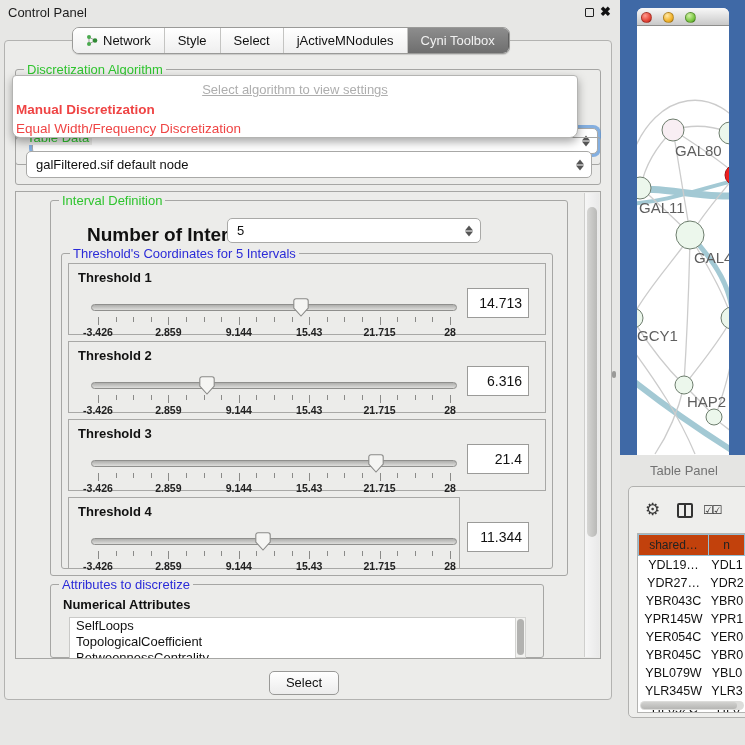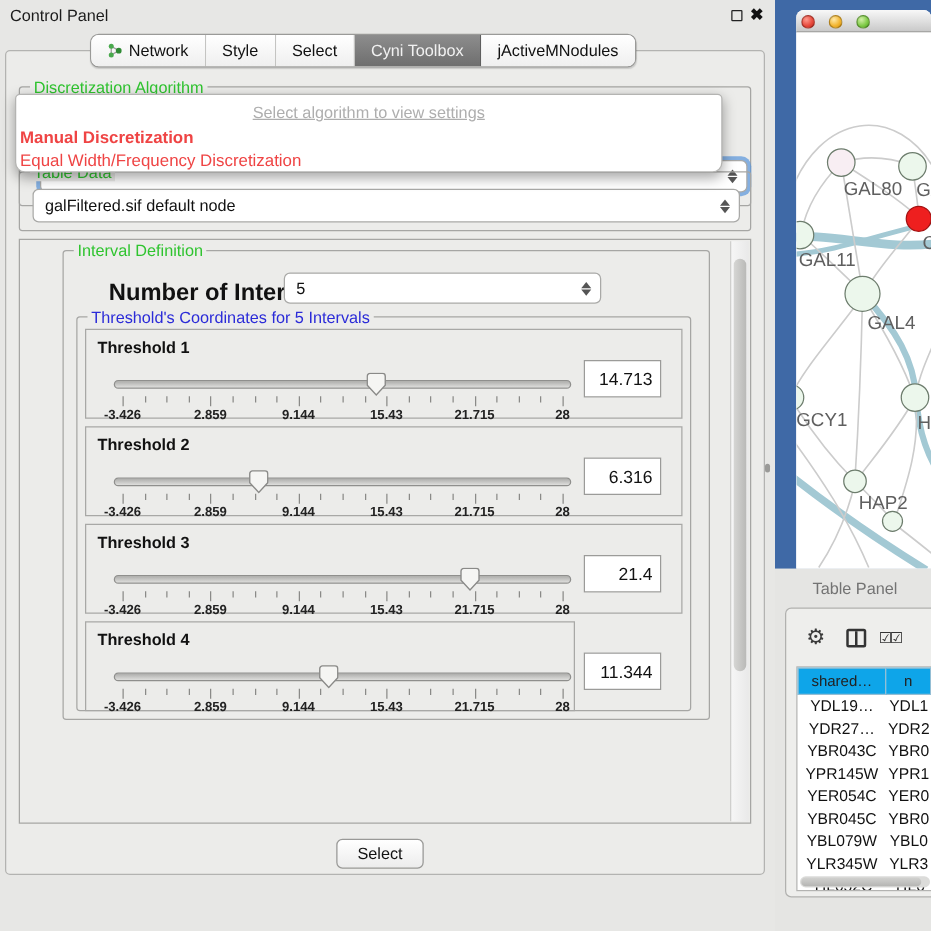--- a/index.html
+++ b/index.html
@@ -63,38 +63,38 @@
   #attr-label { position:absolute; left:12px; top:12px; font-size:13px; font-weight:bold; color:#111; }
   #attr-list { position:absolute; left:18px; top:32px; width:446px; height:41px; background:#fff; border-top:1px solid #c9c9c7; border-left:1px solid #c9c9c7; overflow:hidden; }
   #attr-list .item { font-size:13px; color:#111; height:16px; line-height:16px; padding-left:6px; white-space:nowrap; }
   #attr-scroll { position:absolute; left:464px; top:32px; width:11px; height:41px; background:#f2f2f0; border:1px solid #d4d4d2; }
   #attr-scroll .thumb { position:absolute; left:1px; top:1px; width:7px; height:36px; border-radius:4px; background:#b2b2b0; }
 
   .apply-btn { position:absolute; left:264px; top:630px; width:70px; height:24px; background:linear-gradient(#ffffff,#ececec); border:1px solid #999997; border-radius:5px; font-size:13px; color:#111; text-align:center; line-height:22px; }
 
   
   #desktop-blue { position:absolute; left:620px; top:0; width:125px; height:455px; background:#3f69a6; }
-  #net-window { position:absolute; left:17px; top:8px; width:108px; height:447px; border-radius:6px 6px 0 0; overflow:hidden; background:#fff; }
+  #net-window { position:absolute; left:17px; top:8px; width:92px; height:447px; border-radius:6px 6px 0 0; overflow:hidden; background:#fff; }
   #net-titlebar { position:absolute; left:0; top:0; width:108px; height:18px; background:linear-gradient(#f8f8f8,#c9c9c9); border-bottom:1px solid #8e8e8c; }
   .tl { position:absolute; top:3.5px; width:11px; height:11px; border-radius:50%; border:1px solid rgba(0,0,0,.25); }
   .tl.red { left:4px;  background:radial-gradient(circle at 35% 30%, #ff9a8e, #e6473a 60%, #ba2b20); }
   .tl.yel { left:26px; background:radial-gradient(circle at 35% 30%, #ffe9a8, #f2b32c 60%, #cf8f13); }
   .tl.grn { left:48px; background:radial-gradient(circle at 35% 30%, #d3f0a8, #7cc944 60%, #4f9a22); }
   #net-canvas { position:absolute; left:0; top:18px; width:108px; height:429px; background:#fff; overflow:hidden; }
 
   #right-lower { position:absolute; left:620px; top:455px; width:125px; height:290px; background:#e5e5e3; }
   #tp-title { position:absolute; left:30px; top:8px; font-size:13px; color:#737373; }
   #tp-box { position:absolute; left:8px; top:31px; width:130px; height:232px; background:#eeeeec; border:1px solid #b1b1af; border-radius:5px; }
   .gear { position:absolute; left:16px; top:12px; font-size:17px; color:#3a3a3a; }
   .colicon { position:absolute; left:48px; top:16px; width:16px; height:15px; border:2px solid #333; border-radius:2px; }
   .colicon::after { content:""; position:absolute; left:5px; top:0; width:2px; height:11px; background:#333; }
   .checks { position:absolute; left:74px; top:16px; font-size:12px; color:#333; letter-spacing:-2px; }
   #tp-table { position:absolute; left:8px; top:46px; width:109px; height:180px; background:#fff; border:1px solid #b3b3b1; overflow:hidden; }
   .hrow { display:flex; height:22px; }
-  .hcell { background:#0ea5e9; border:1px solid #94bed4; font-size:12px; color:#222; display:flex; align-items:center; justify-content:center; white-space:nowrap; overflow:hidden; }
+  .hcell { background:#c2410c; border:1px solid #94bed4; font-size:12px; color:#222; display:flex; align-items:center; justify-content:center; white-space:nowrap; overflow:hidden; }
   .hcell.c1 { width:71px; } .hcell.c2 { flex:1; border-left:none; }
   .drow { display:flex; height:18px; }
   .dcell { font-size:12.5px; color:#111; display:flex; align-items:center; justify-content:center; white-space:nowrap; overflow:hidden; }
   .dcell.c1 { width:71px; } .dcell.c2 { flex:1; }
   #tp-hscroll { position:absolute; left:2px; bottom:2px; width:104px; height:9px; border-radius:5px; background:#dcdcda; }
   #tp-hscroll .thumb { position:absolute; left:1px; top:1px; width:96px; height:7px; border-radius:4px; background:linear-gradient(#d2d2d0,#b5b5b3); }
 
   .grip { position:absolute; left:612px; top:371px; width:4px; height:7px; background:#9a9a98; border-radius:2px; }
 
   .boldlabel { position:absolute; font-size:19px; font-weight:bold; color:#111; white-space:nowrap; }
@@ -314,20 +314,32 @@
                     <div class="ticklabel" style="left: 80%;">21.715</div>
                     <div class="ticklabel" style="left: 100%;">28</div>
                   </div>
     </div>
     <div class="valuebox">11.344</div>
   </div>
             </div>
         </div>
       </div>
 
+      <div class="group" style="left:34px; top:392px; width:494px; height:74px;">
+        <span class="legend blue">Attributes to discretize</span>
+        <span id="attr-label">Numerical Attributes</span>
+        <div id="attr-list">
+            <div class="item">SelfLoops</div>
+            <div class="item">TopologicalCoefficient</div>
+            <div class="item">BetweennessCentrality</div>
+          </div>
+        <div id="attr-scroll">
+          <div class="thumb"></div>
+        </div>
+      </div>
     </div>
 
     <div class="apply-btn">Select</div>
   </div>
 
   <div id="top-tabs" class="seg">
       <div class="tab">
         <svg width="12" height="13" viewBox="0 0 12 13">
           <line x1="3" y1="3" x2="9" y2="6.5" stroke="#9b9b99" stroke-width="1"></line>
           <line x1="3" y1="10" x2="9" y2="6.5" stroke="#9b9b99" stroke-width="1"></line>
@@ -337,25 +349,25 @@
           <circle cx="9" cy="6.5" r="2.3" fill="#2f8a34"></circle>
         </svg>
         <span>Network</span>
       </div>
       <div class="tab">
         <span>Style</span>
       </div>
       <div class="tab">
         <span>Select</span>
       </div>
+      <div class="tab">
+        <span>jActiveMNodules</span>
+      </div>
       <div class="tab sel">
         <span>Cyni Toolbox</span>
-      </div>
-      <div class="tab">
-        <span>jActiveMNodules</span>
       </div>
     </div>
 
 
   <div id="algo-popup">
     <div class="ph">Select algorithm to view settings</div>
     <div id="algo-options">
         <div class="opt first">Manual Discretization</div>
         <div class="opt">Equal Width/Frequency Discretization</div>
       </div>

